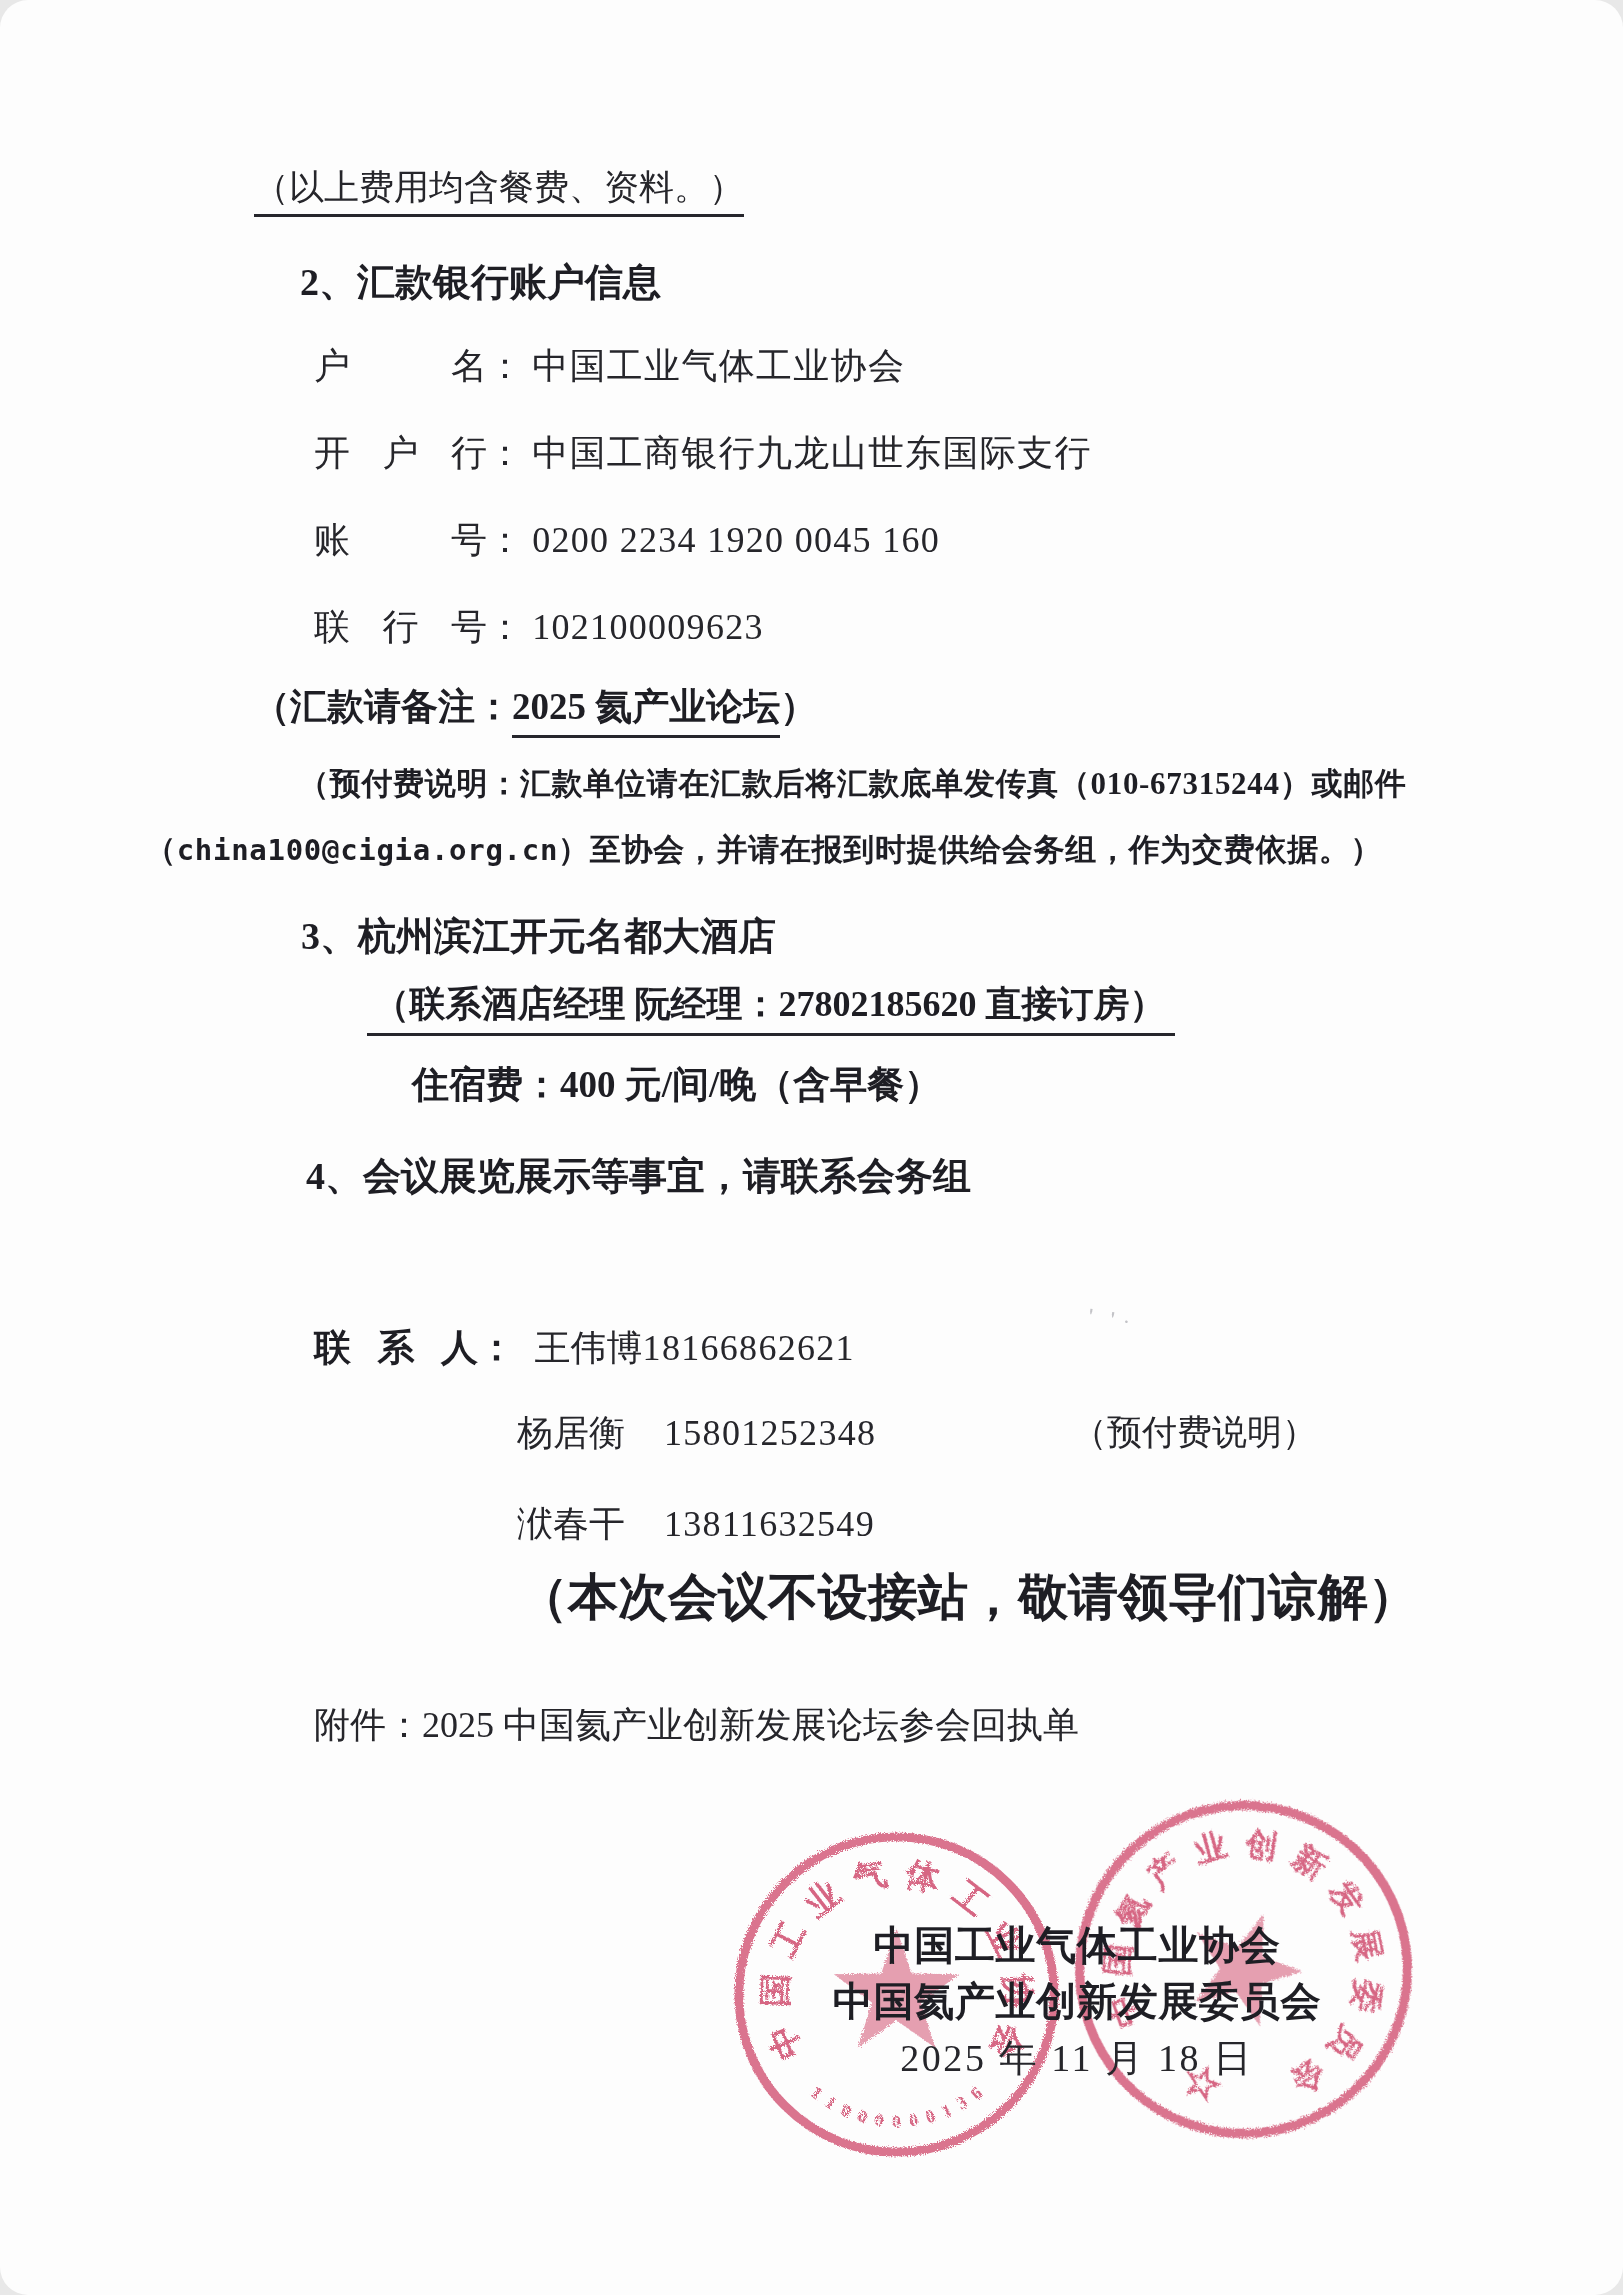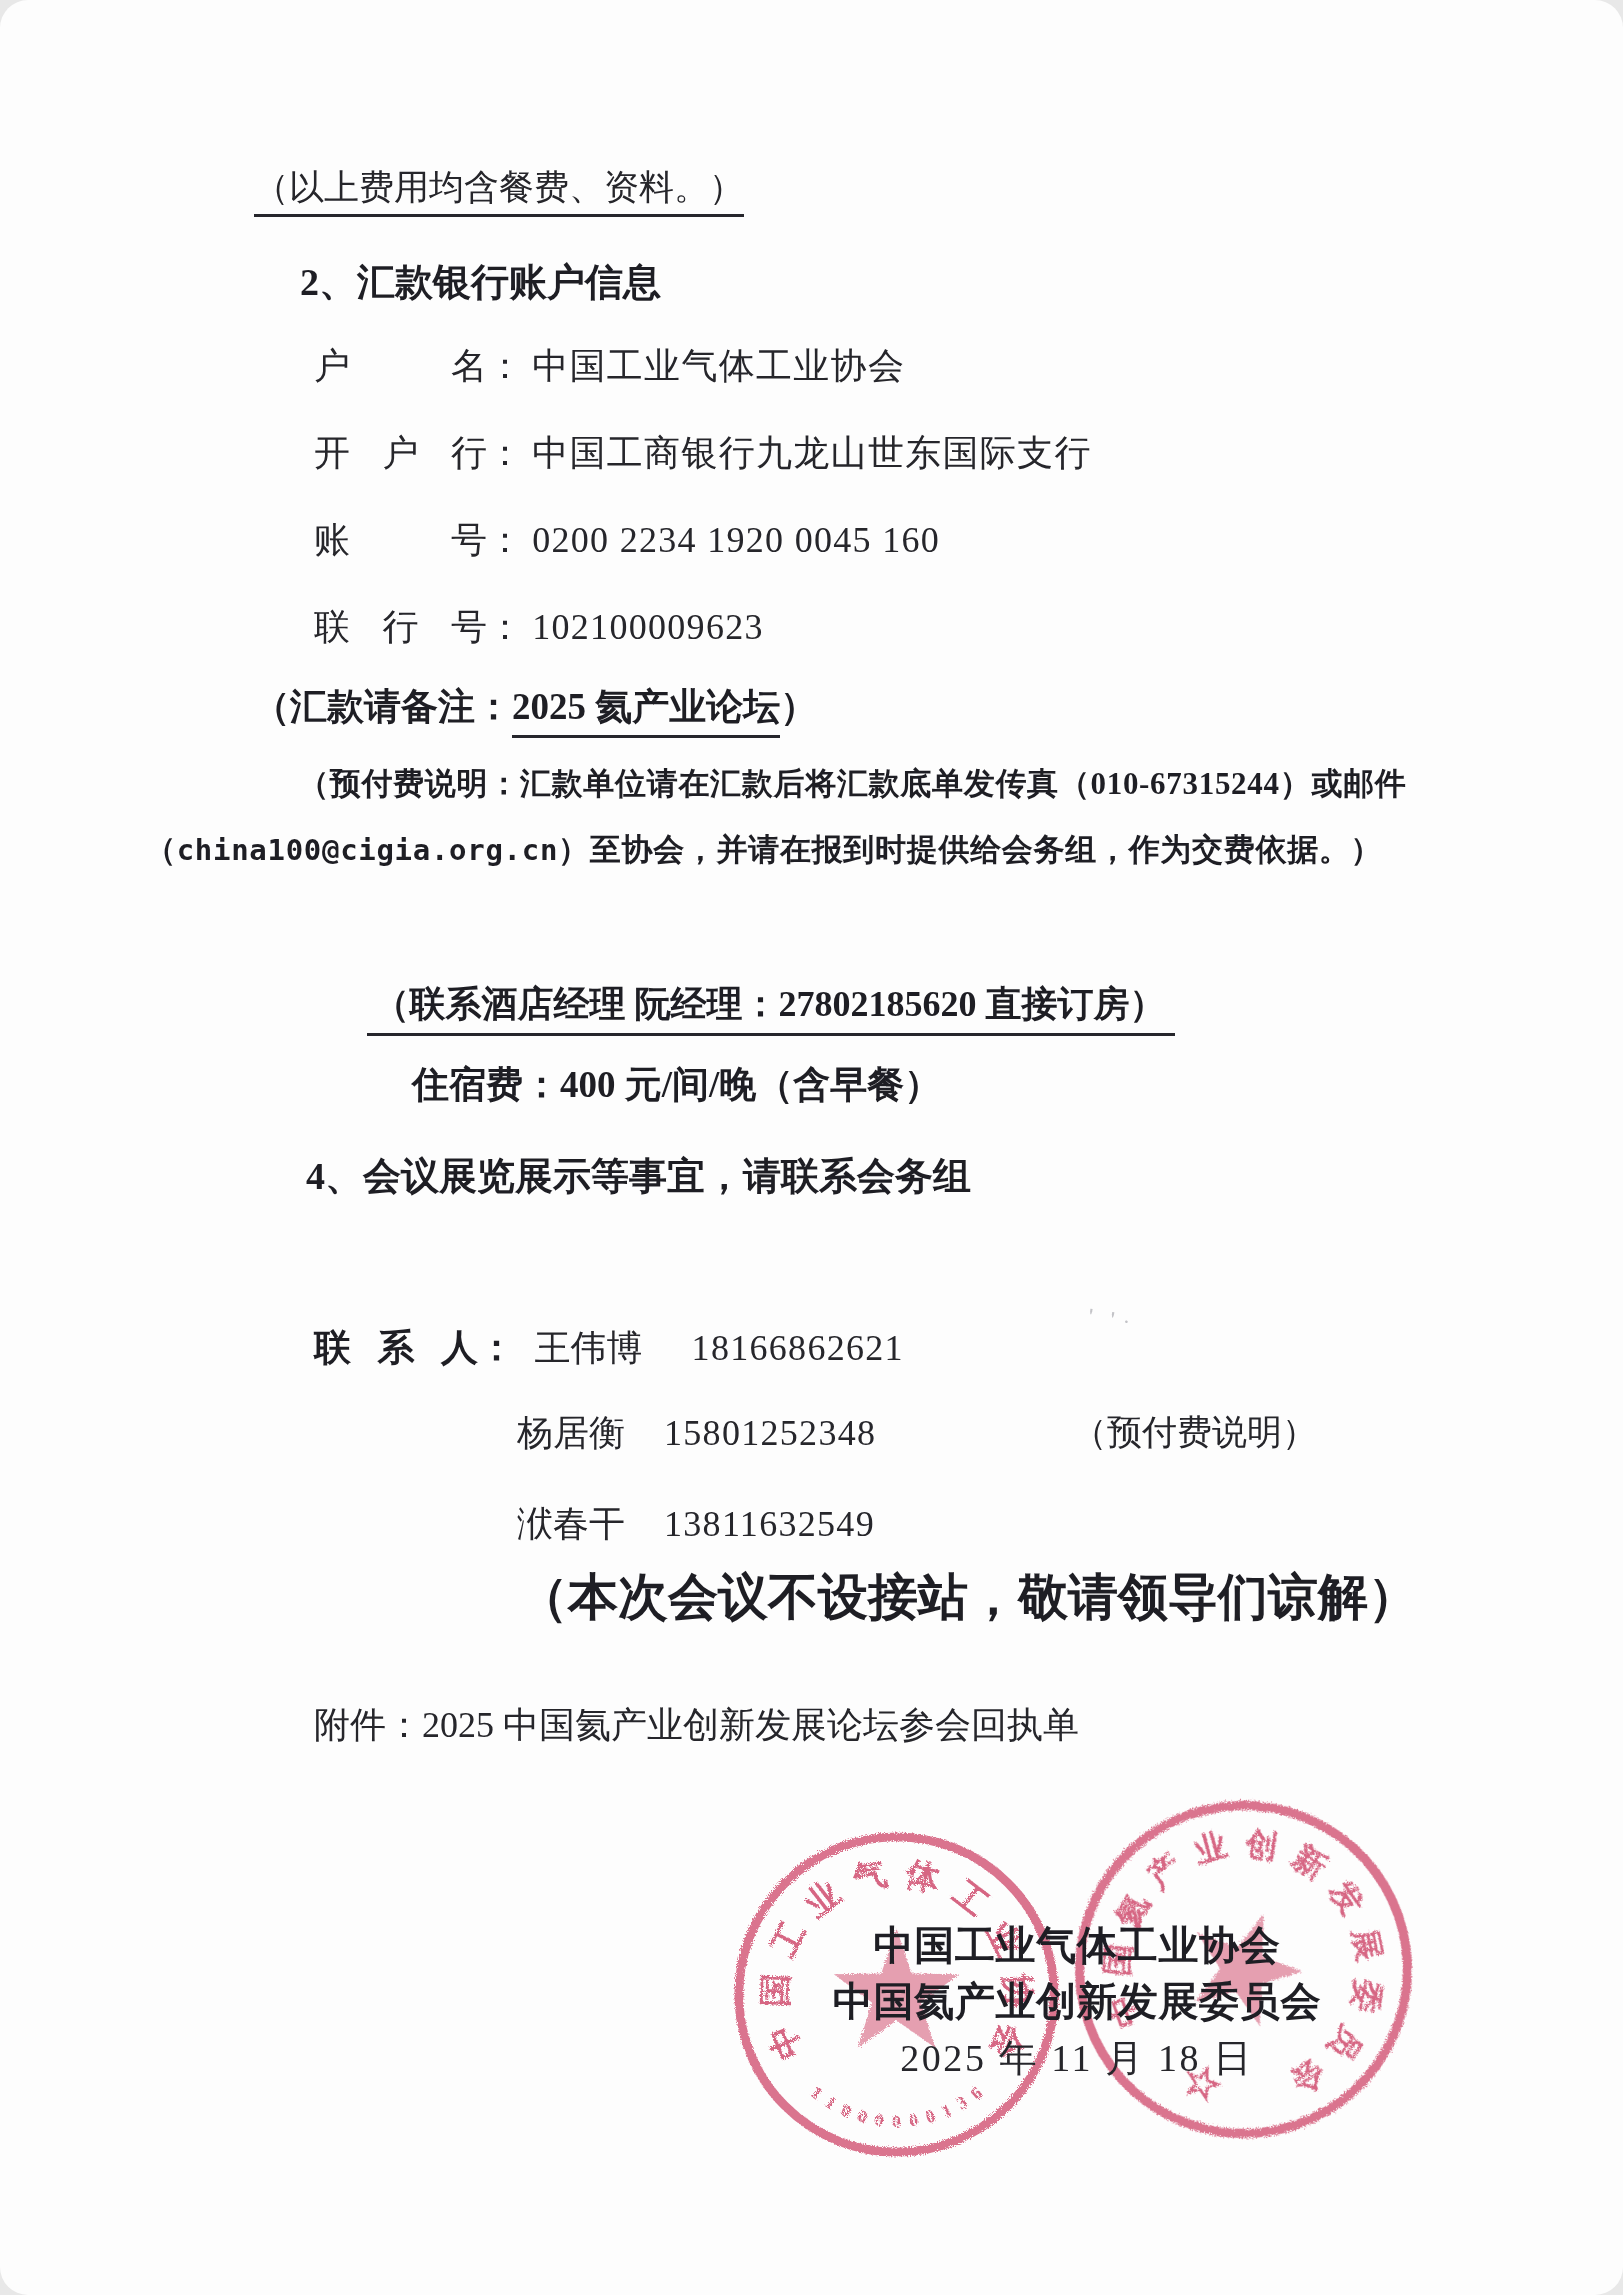--- a/index.html
+++ b/index.html
@@ -46,31 +46,32 @@
 
   <div class="abs b" style="left:253px;top:682px;font-size:37px">
     <span>（汇款请备注：</span><span class="ul" style="border-bottom-width:3.3px">2025 氦产业论坛</span><span>）</span>
   </div>
 
   <div class="abs b" style="left:298px;top:763px;font-size:31px;letter-spacing:0.7px">（预付费说明：汇款单位请在汇款后将汇款底单发传真（010-67315244）或邮件</div>
   <div class="abs b" style="left:145px;top:829px;font-size:31px;letter-spacing:0.7px">
     <span>（</span><span class="mono b">china100@cigia.org.cn</span><span>）至协会，并请在报到时提供给会务组，作为交费依据。）</span>
   </div>
 
+  <div class="abs b" style="left:301px;top:911px;font-size:38px">3、杭州滨江开元名都大酒店</div>
   <div class="abs b" style="left:367px;top:980px;font-size:36px">
     <span class="ul" style="padding:0 9.2px 3.9px 6.5px">（联系酒店经理 阮经理：27802185620 直接订房）</span>
   </div>
   <div class="abs b" style="left:412px;top:1060px;font-size:37px">住宿费：400 元/间/晚（含早餐）</div>
 
   <div class="abs b" style="left:306px;top:1151px;font-size:38px">4、会议展览展示等事宜，请联系会务组</div>
 
   <div class="abs artifact" style="left:1079px;top:1304px;font-size:22px">＇＇·</div>
 
   <div class="abs" style="left:314px;top:1323px;font-size:36px">
-    <span class="b jlabel" style="width:164px;font-size:37px">联系人</span><span class="b" style="font-size:37px">：</span><span style="margin-left:19.6px">王伟博</span><span style="margin-left:49px;letter-spacing:1.3px">18166862621</span>
+    <span class="b jlabel" style="width:164px;font-size:37px">联系人</span><span class="b" style="font-size:37px">：</span><span style="margin-left:19.6px">王伟博</span><span style="letter-spacing:1.3px">18166862621</span>
   </div>
   <div class="abs" style="left:517px;top:1409px;font-size:36px">
     <span>杨居衡</span><span style="margin-left:39px;letter-spacing:1.3px">15801252348</span>
   </div>
   <div class="abs" style="left:1072px;top:1409px;font-size:35px">（预付费说明）</div>
   <div class="abs" style="left:517px;top:1500px;font-size:36px">
     <span>洑春干</span><span style="margin-left:39px;letter-spacing:1.3px">13811632549</span>
   </div>
   <div class="abs b" style="left:518px;top:1564px;font-size:50px">（本次会议不设接站，敬请领导们谅解）</div>
 

